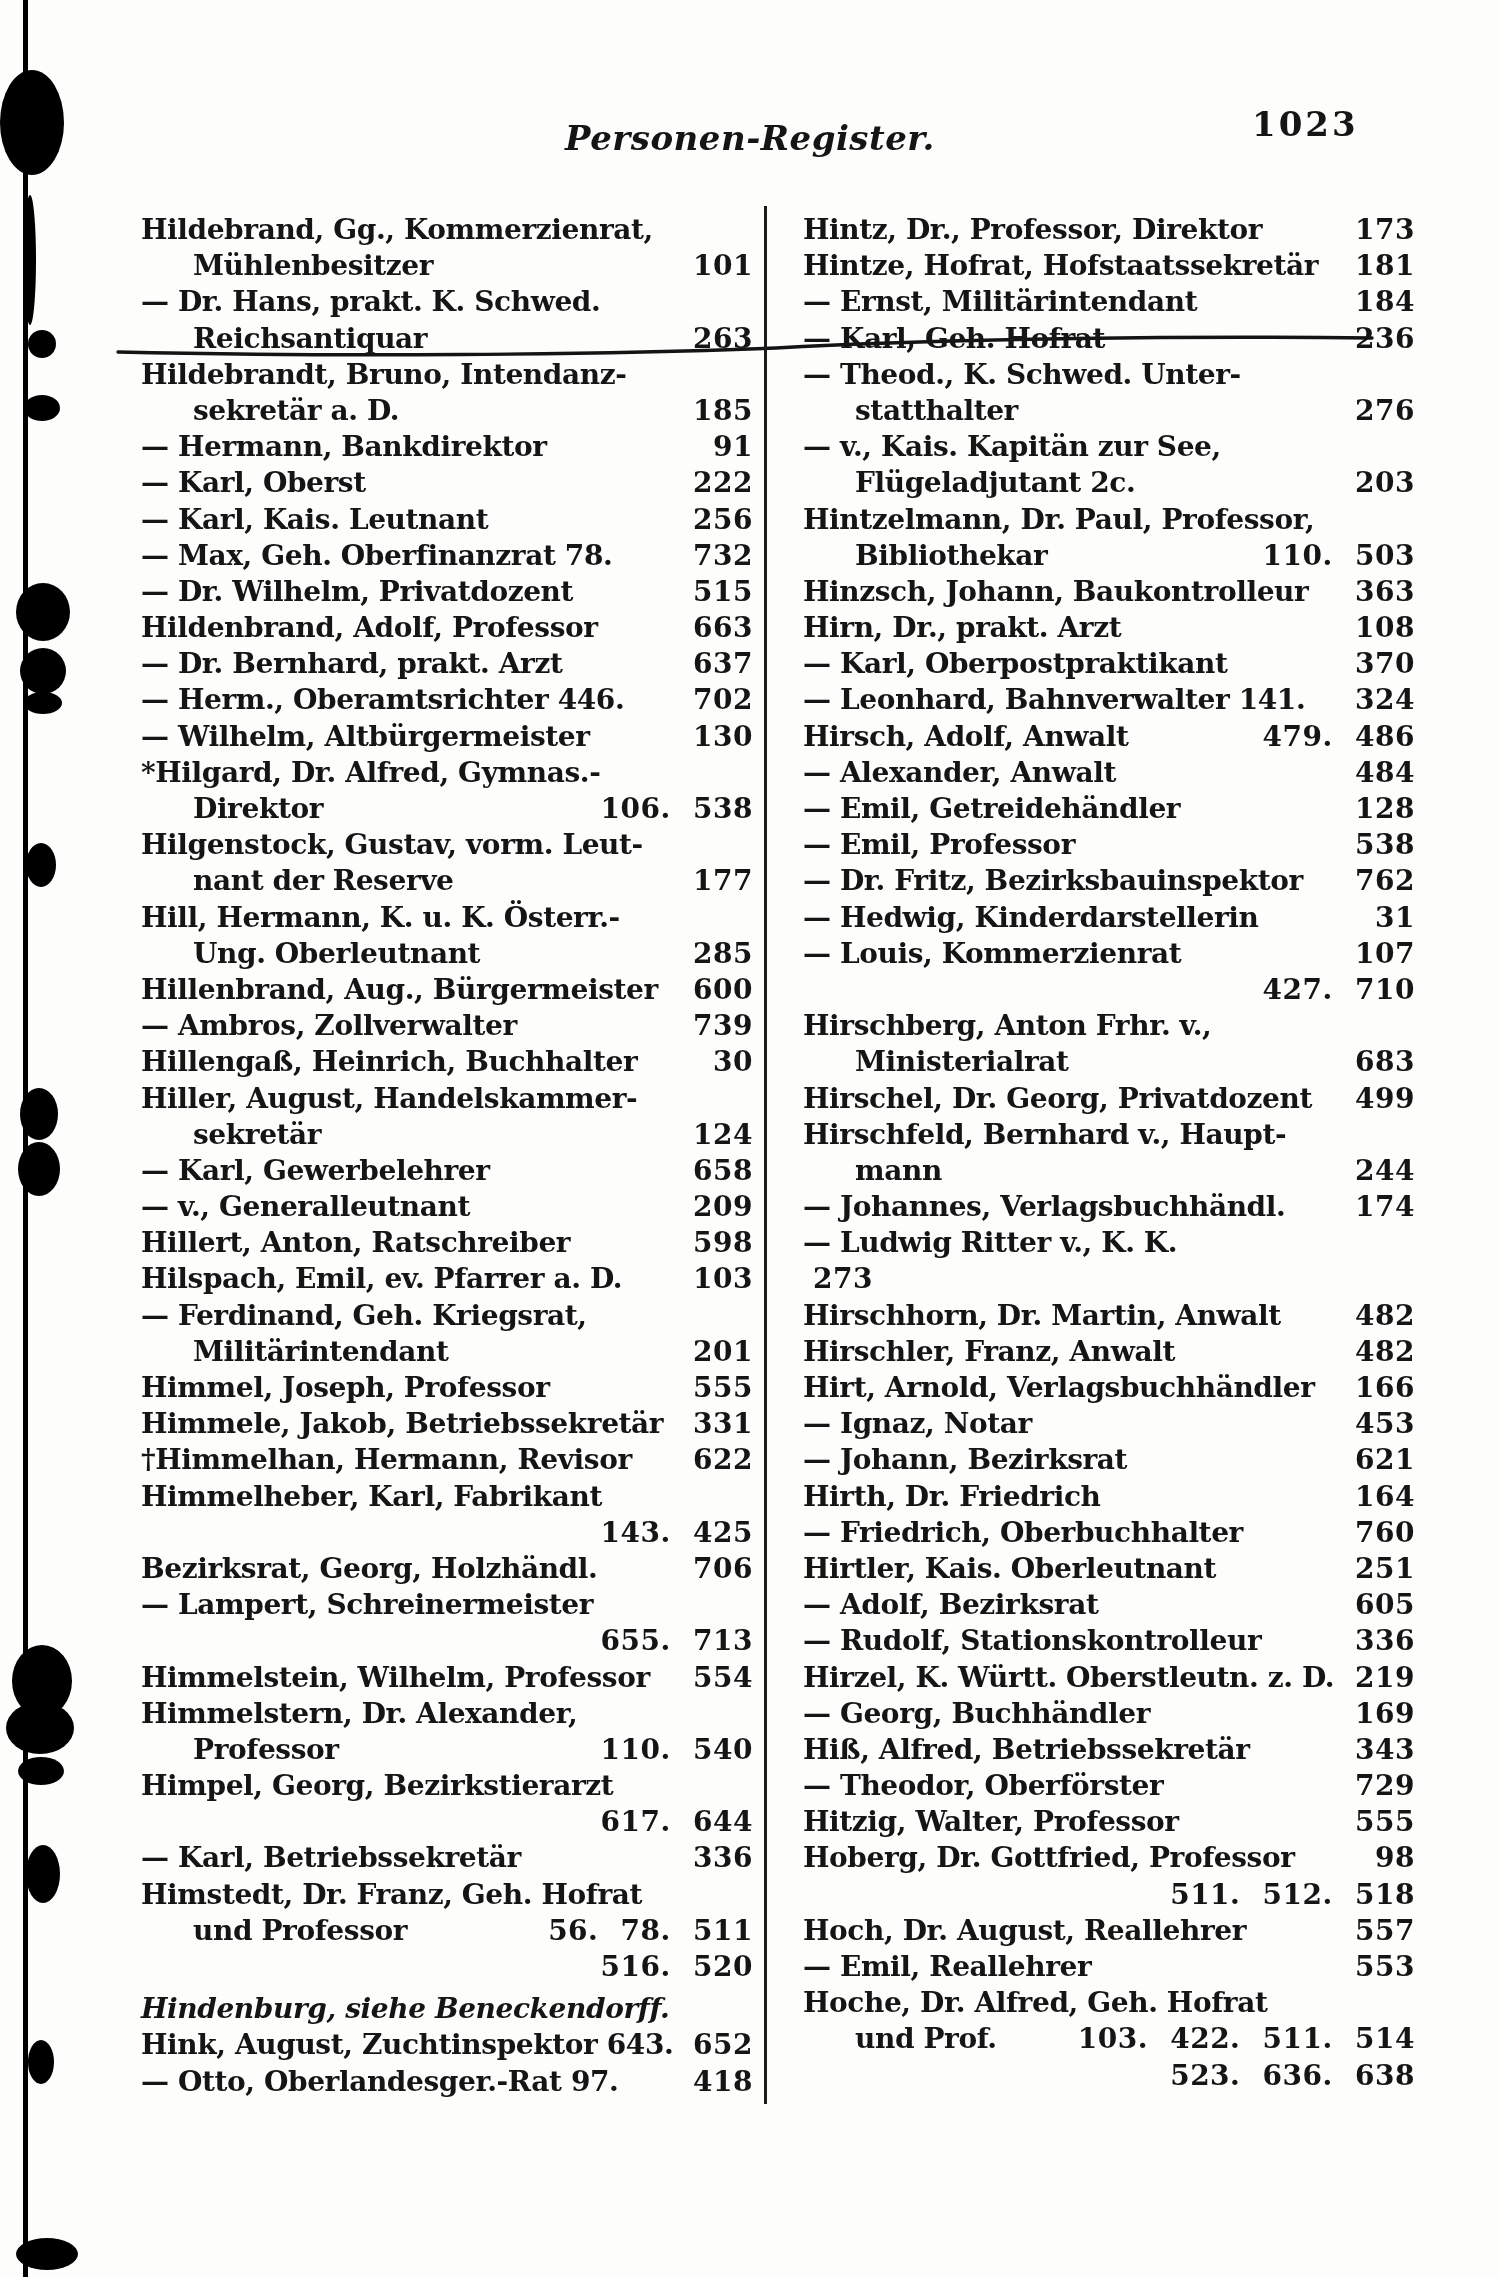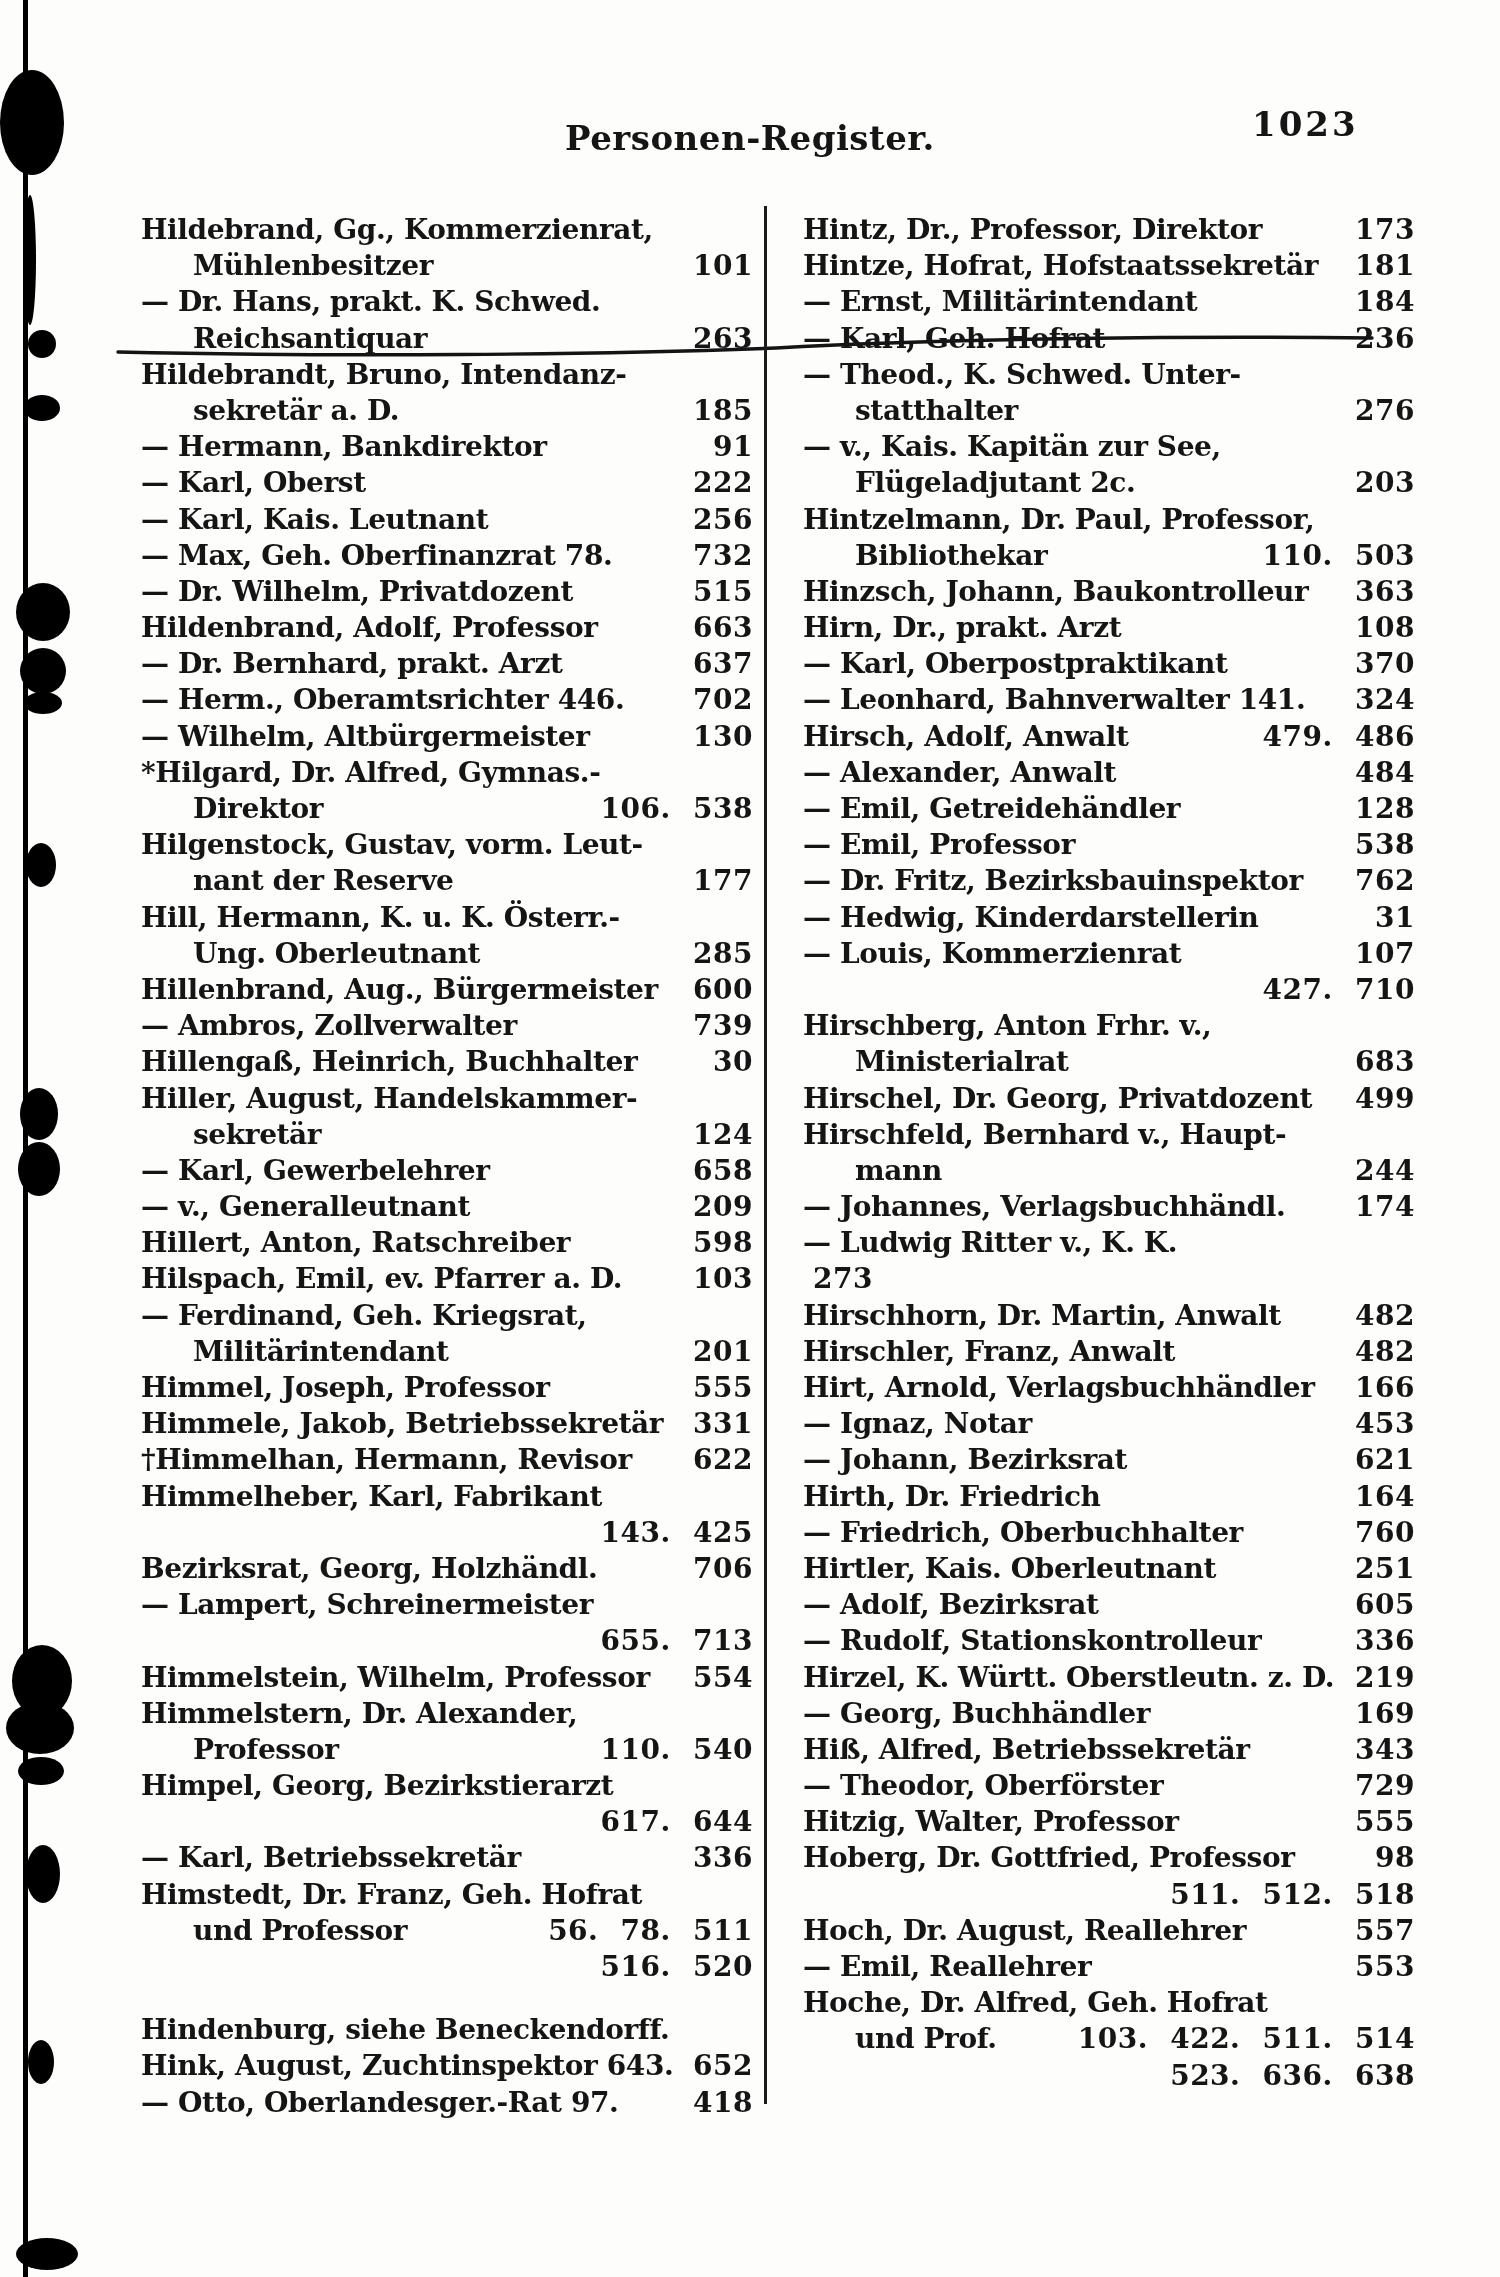--- a/index.html
+++ b/index.html
@@ -8,21 +8,21 @@
     width:1500px;height:2277px;
     background:#fdfdfc;
     font-family:"DejaVu Serif", serif;
     font-weight:700;
     color:#151515;
     overflow:hidden;
   }
   
   .hdr-title{
     position:absolute;left:0;top:118px;width:1500px;
-    text-align:center;font-size:34px;letter-spacing:0.5px;
+    text-align:center;font-size:34px;letter-spacing:0.5px;font-style:italic;
   }
   .hdr-page{
     position:absolute;left:1252px;top:104px;width:200px;
     font-size:34px;letter-spacing:3px;font-weight:700;
   }
   .hdr-rule{position:absolute;left:116px;top:328px;}
   
   .divider{
     position:absolute;left:764px;top:206px;width:3px;height:1898px;
     background:#1b1b1b;
@@ -31,21 +31,21 @@
   .col{
     position:absolute;top:212px;width:612px;
     font-size:28px;line-height:36.2px;
   }
   #left-column{left:141px;}
   #right-column{left:803px;}
   .line{
     display:flex;justify-content:space-between;align-items:baseline;
     height:36.2px;white-space:nowrap;
   }
-  .line.gap{margin-top:27px;}
+  .line.gap{margin-top:6px;font-style:italic;}
   .line .t{letter-spacing:-0.4px;}
   .line.ind .t{padding-left:52px;}
   .line .n{word-spacing:12px;letter-spacing:0.5px;padding-left:10px;}
   
   .bind-line{
     position:absolute;left:23px;top:0;width:5px;height:2277px;
     background:#000;
   }
   .blob{position:absolute;background:#000;border-radius:50%;}
 </style>

